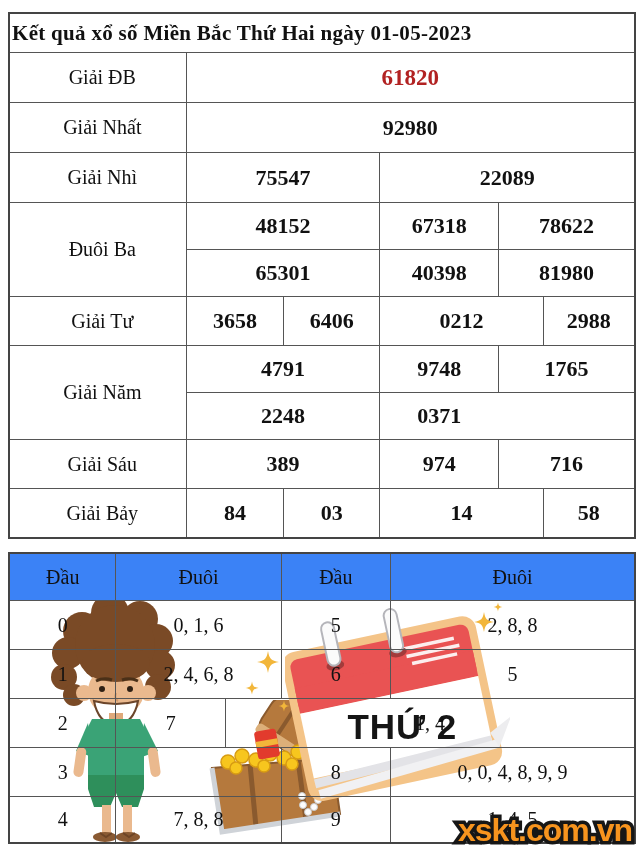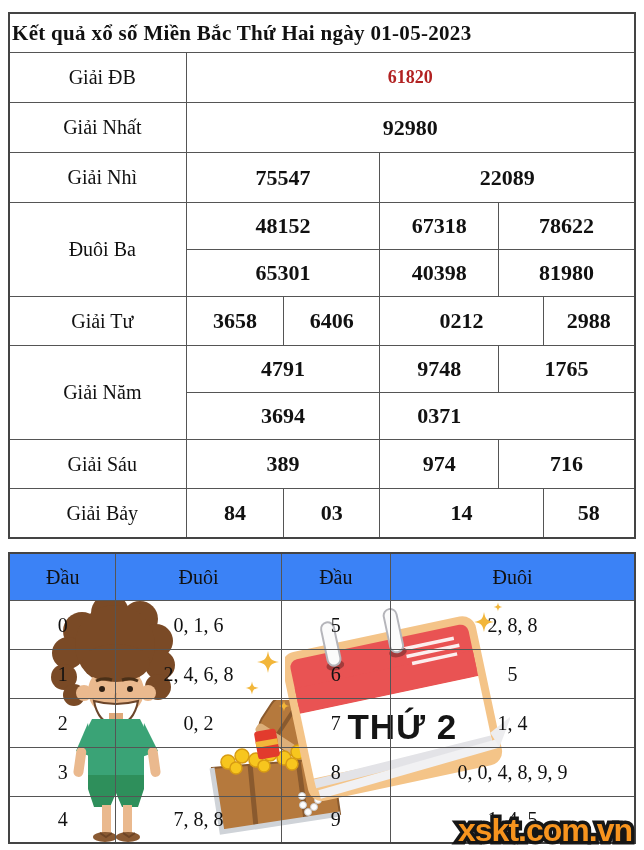--- a/index.html
+++ b/index.html
@@ -20,21 +20,21 @@
   .pline + .pline{border-top:1px solid #555;}
   .cell{display:flex;align-items:center;justify-content:center;font-weight:bold;
         font-size:22px;color:#111;box-sizing:border-box;min-width:0;}
   .cell + .cell{border-left:1px solid #555;}
   .cols-1 .cell{flex:1}
   .cols-2 .cell:nth-child(1){width:43.1%}.cols-2 .cell:nth-child(2){flex:1}
   .cols-3 .cell:nth-child(1){width:43.1%}.cols-3 .cell:nth-child(2){width:26.5%}
   .cols-3 .cell:nth-child(3){flex:1}
   .cols-4 .cell:nth-child(1){width:21.6%}.cols-4 .cell:nth-child(2){width:21.5%}
   .cols-4 .cell:nth-child(3){width:36.5%}.cols-4 .cell:nth-child(4){flex:1}
-  .special .cell{color:#b22222;font-size:18px;}
+  .special .cell{color:#b22222;font-size:23px;}
 
   
   .t2{position:absolute;left:8px;top:552px;width:628px;border:2px solid #444;
       box-sizing:border-box;z-index:10;background:transparent;}
   .t2row{display:flex;height:49px;box-sizing:border-box;}
   .t2row + .t2row{border-top:1px solid #555;}
   .t2row.head{height:46px;background:#3b82f6;}
   .t2row:last-child{height:46px;}
   .t2 .c{display:flex;align-items:center;justify-content:center;font-size:20px;color:#111;min-width:0;}
   .t2 .c + .c{border-left:1px solid #555;}
@@ -226,21 +226,21 @@
 
     <div class="prow h94">
       <div class="plabel">Giải Năm</div>
       <div class="pdata">
         <div class="pline cols-3">
           <div class="cell">4791</div>
           <div class="cell">9748</div>
           <div class="cell">1765</div>
         </div>
         <div class="pline cols-3">
-          <div class="cell">3694</div>
+          <div class="cell">2248</div>
           <div class="cell">0371</div>
         </div>
       </div>
     </div>
 
     <div class="prow h49">
       <div class="plabel">Giải Sáu</div>
       <div class="pdata">
           <div class="pline cols-3">
         <div class="cell">389</div>
@@ -277,21 +277,20 @@
       <div class="c c4">2, 8, 8</div>
     </div>
     <div class="t2row">
       <div class="c c1">1</div>
       <div class="c c2">2, 4, 6, 8</div>
       <div class="c c3">6</div>
       <div class="c c4">5</div>
     </div>
     <div class="t2row">
       <div class="c c1">2</div>
-      <div class="c c2">0, 2</div>
       <div class="c c3">7</div>
       <div class="c c4">1, 4</div>
     </div>
     <div class="t2row">
       <div class="c c1">3</div>
       <div class="c c2"></div>
       <div class="c c3">8</div>
       <div class="c c4">0, 0, 4, 8, 9, 9</div>
     </div>
     <div class="t2row">

